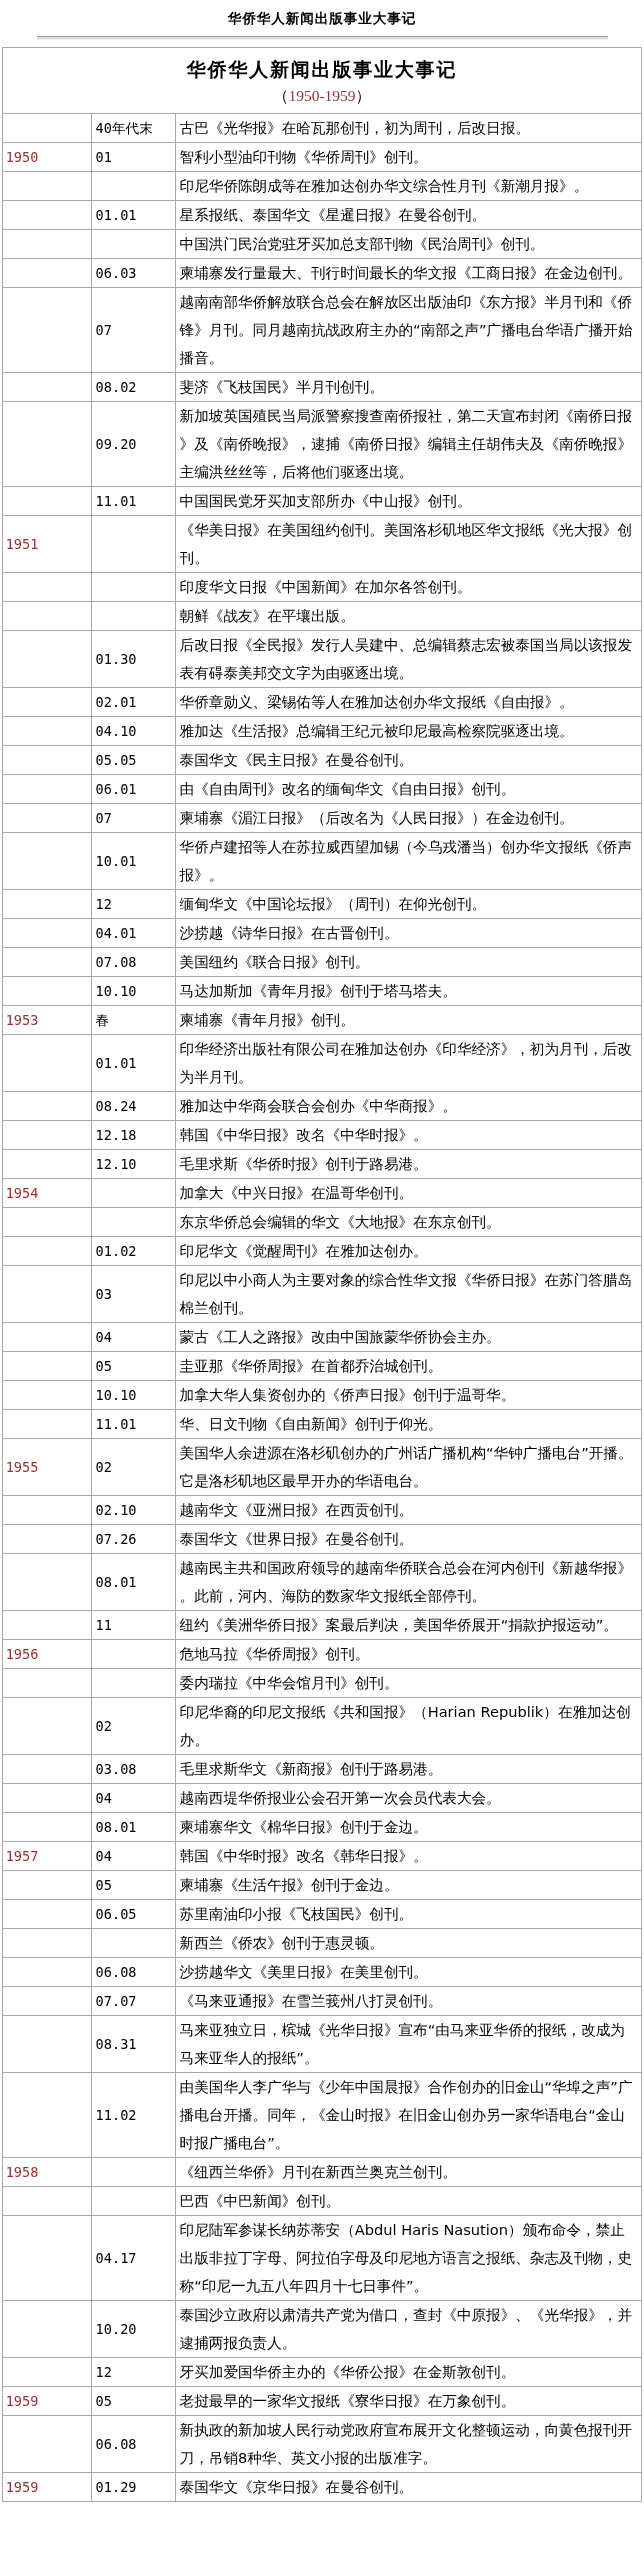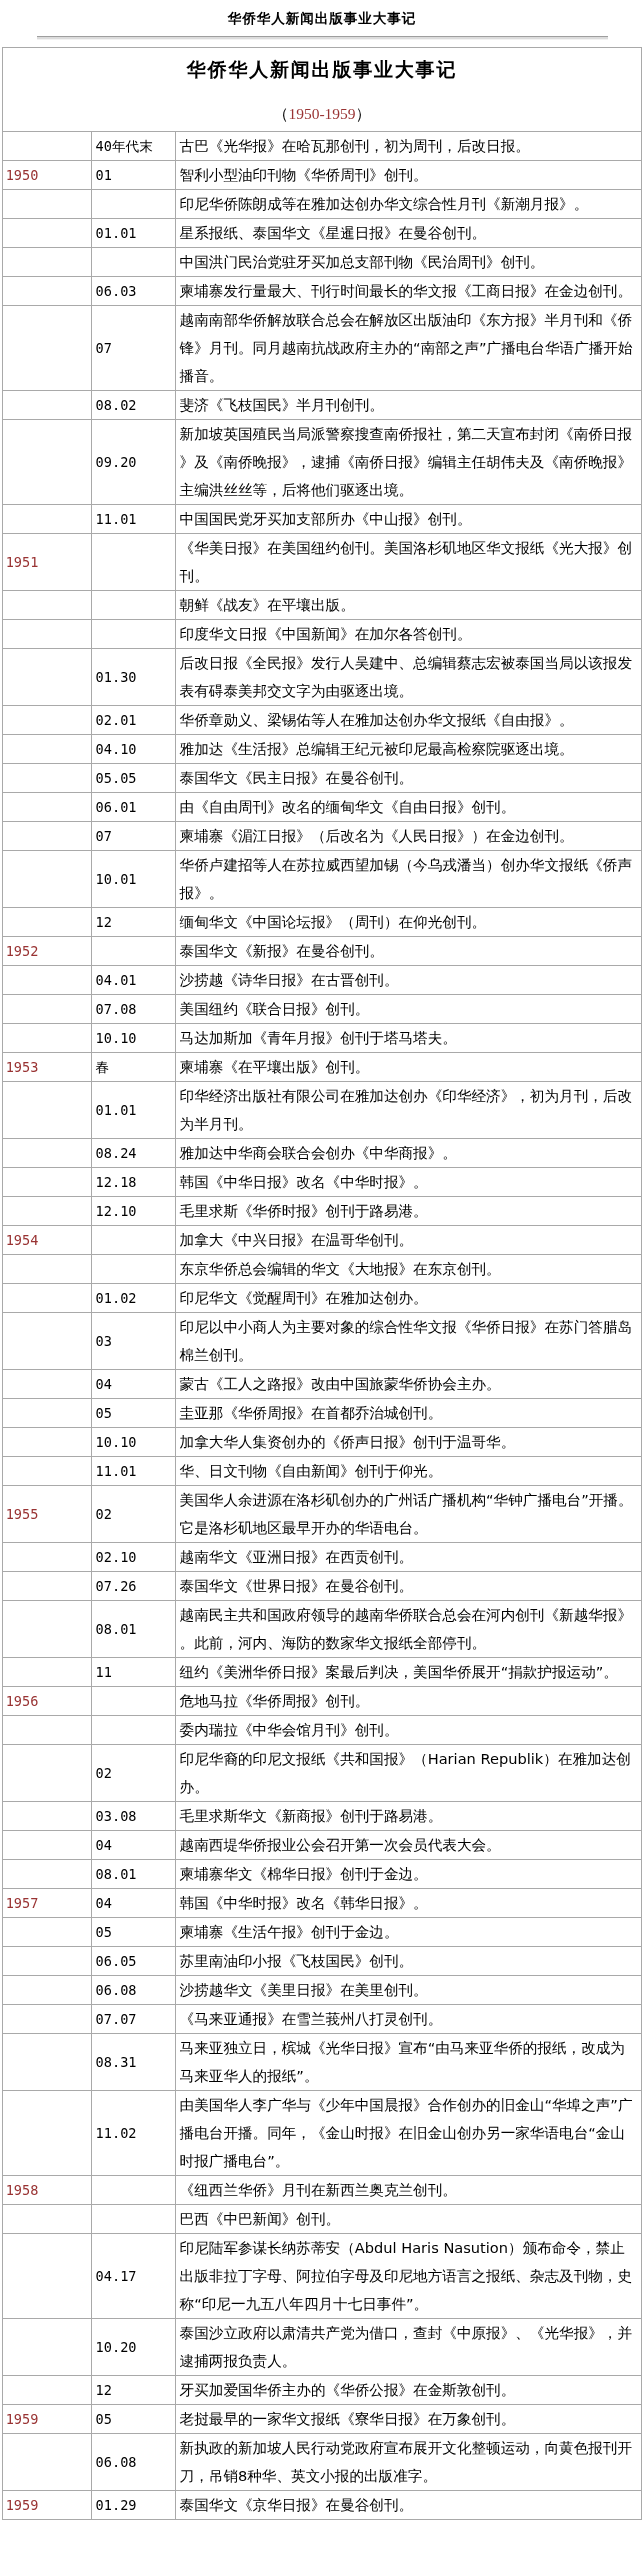--- a/index.html
+++ b/index.html
@@ -57,21 +57,21 @@
   }
   .tbl-title{
     font-size:19px;
     font-weight:bold;
     line-height:27px;
     letter-spacing:1.8px;
   }
   .tbl-period{
     font-size:15.5px;
     line-height:24px;
-    margin-top:19px;
+    margin-top:1px;
     font-family:"Liberation Serif","DejaVu Serif",serif;
   }
   .tbl-period .range{
     color:var(--accent);
   }
   tbody td{
     font-size:14.6px;
     line-height:28px;
     vertical-align:middle;
     word-break:break-all;
@@ -173,26 +173,26 @@
     <td class="c-event">中国国民党牙买加支部所办《中山报》创刊。</td>
   </tr>
         <tr>
     <td class="c-year">1951</td>
     <td class="c-date"></td>
     <td class="c-event">《华美日报》在美国纽约创刊。美国洛杉矶地区华文报纸《光大报》创刊。</td>
   </tr>
         <tr>
     <td class="c-year"></td>
     <td class="c-date"></td>
+    <td class="c-event">印度华文日报《中国新闻》在加尔各答创刊。</td>
+  </tr>
+        <tr>
+    <td class="c-year"></td>
+    <td class="c-date"></td>
     <td class="c-event">朝鲜《战友》在平壤出版。</td>
-  </tr>
-        <tr>
-    <td class="c-year"></td>
-    <td class="c-date"></td>
-    <td class="c-event">印度华文日报《中国新闻》在加尔各答创刊。</td>
   </tr>
         <tr>
     <td class="c-year"></td>
     <td class="c-date">01.30</td>
     <td class="c-event">后改日报《全民报》发行人吴建中、总编辑蔡志宏被泰国当局以该报发表有碍泰美邦交文字为由驱逐出境。</td>
   </tr>
         <tr>
     <td class="c-year"></td>
     <td class="c-date">02.01</td>
     <td class="c-event">华侨章勋义、梁锡佑等人在雅加达创办华文报纸《自由报》。</td>
@@ -221,43 +221,38 @@
     <td class="c-year"></td>
     <td class="c-date">10.01</td>
     <td class="c-event">华侨卢建招等人在苏拉威西望加锡（今乌戎潘当）创办华文报纸《侨声报》。</td>
   </tr>
         <tr>
     <td class="c-year"></td>
     <td class="c-date">12</td>
     <td class="c-event">缅甸华文《中国论坛报》（周刊）在仰光创刊。</td>
   </tr>
         <tr>
-    <td class="c-year">1952</td>
-    <td class="c-date"></td>
-    <td class="c-event">泰国华文《新报》在曼谷创刊。</td>
-  </tr>
-        <tr>
     <td class="c-year"></td>
     <td class="c-date">04.01</td>
     <td class="c-event">沙捞越《诗华日报》在古晋创刊。</td>
   </tr>
         <tr>
     <td class="c-year"></td>
     <td class="c-date">07.08</td>
     <td class="c-event">美国纽约《联合日报》创刊。</td>
   </tr>
         <tr>
     <td class="c-year"></td>
     <td class="c-date">10.10</td>
     <td class="c-event">马达加斯加《青年月报》创刊于塔马塔夫。</td>
   </tr>
         <tr>
     <td class="c-year">1953</td>
     <td class="c-date">春</td>
-    <td class="c-event">柬埔寨《在平壤出版》创刊。</td>
+    <td class="c-event">柬埔寨《青年月报》创刊。</td>
   </tr>
         <tr>
     <td class="c-year"></td>
     <td class="c-date">01.01</td>
     <td class="c-event">印华经济出版社有限公司在雅加达创办《印华经济》，初为月刊，后改为半月刊。</td>
   </tr>
         <tr>
     <td class="c-year"></td>
     <td class="c-date">08.24</td>
     <td class="c-event">雅加达中华商会联合会创办《中华商报》。</td>
@@ -377,20 +372,25 @@
     <td class="c-date">05</td>
     <td class="c-event">柬埔寨《生活午报》创刊于金边。</td>
   </tr>
         <tr>
     <td class="c-year"></td>
     <td class="c-date">06.05</td>
     <td class="c-event">苏里南油印小报《飞枝国民》创刊。</td>
   </tr>
         <tr>
     <td class="c-year"></td>
+    <td class="c-date"></td>
+    <td class="c-event">新西兰《侨农》创刊于惠灵顿。</td>
+  </tr>
+        <tr>
+    <td class="c-year"></td>
     <td class="c-date">06.08</td>
     <td class="c-event">沙捞越华文《美里日报》在美里创刊。</td>
   </tr>
         <tr>
     <td class="c-year"></td>
     <td class="c-date">07.07</td>
     <td class="c-event">《马来亚通报》在雪兰莪州八打灵创刊。</td>
   </tr>
         <tr>
     <td class="c-year"></td>

